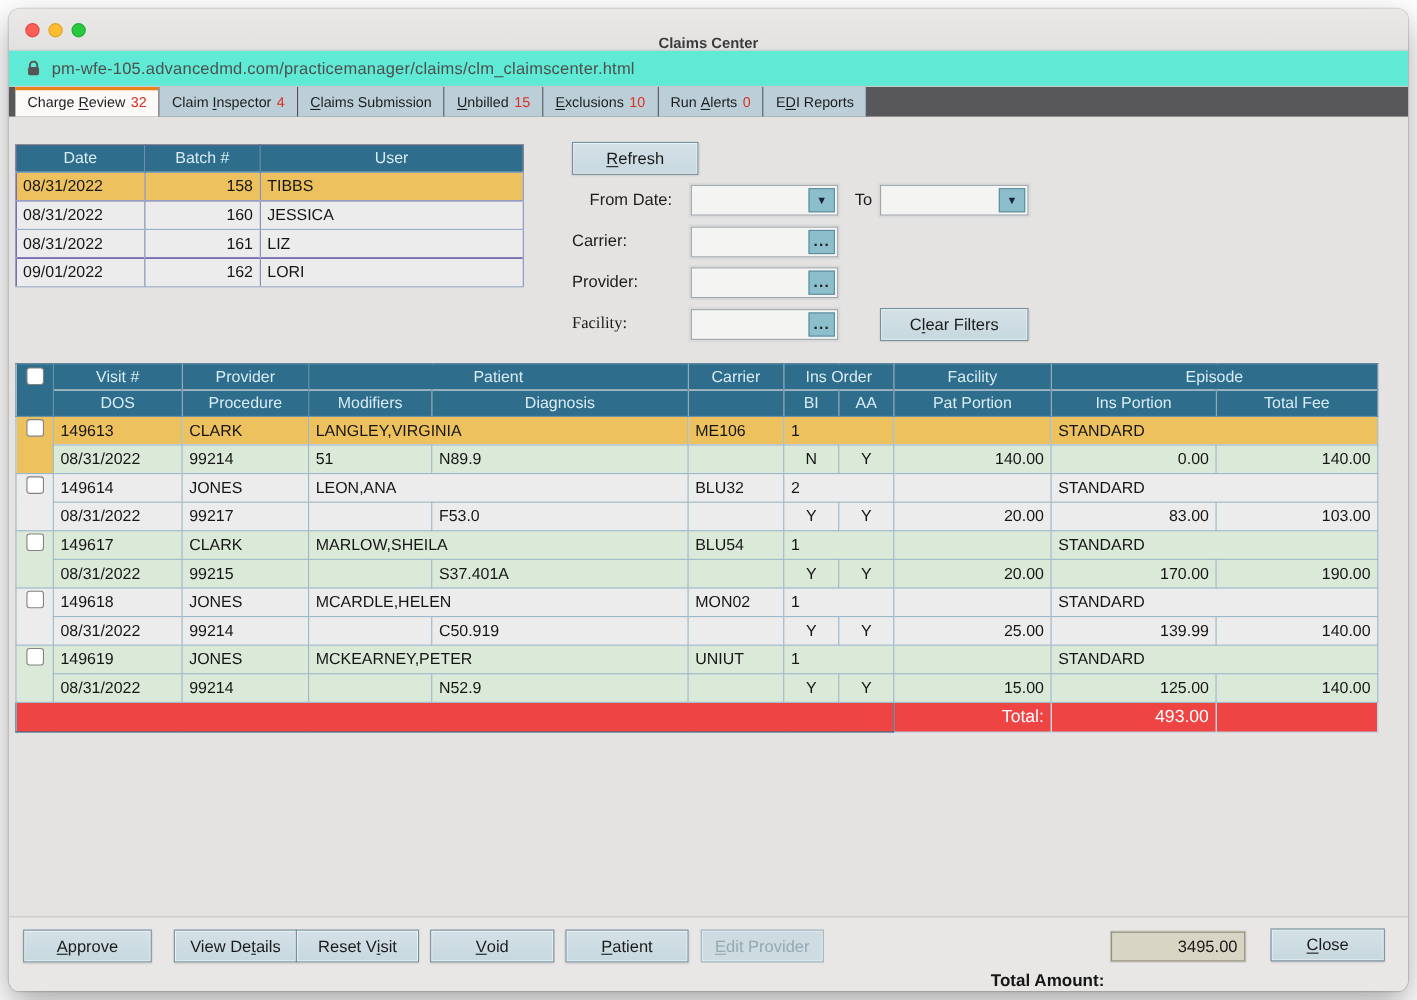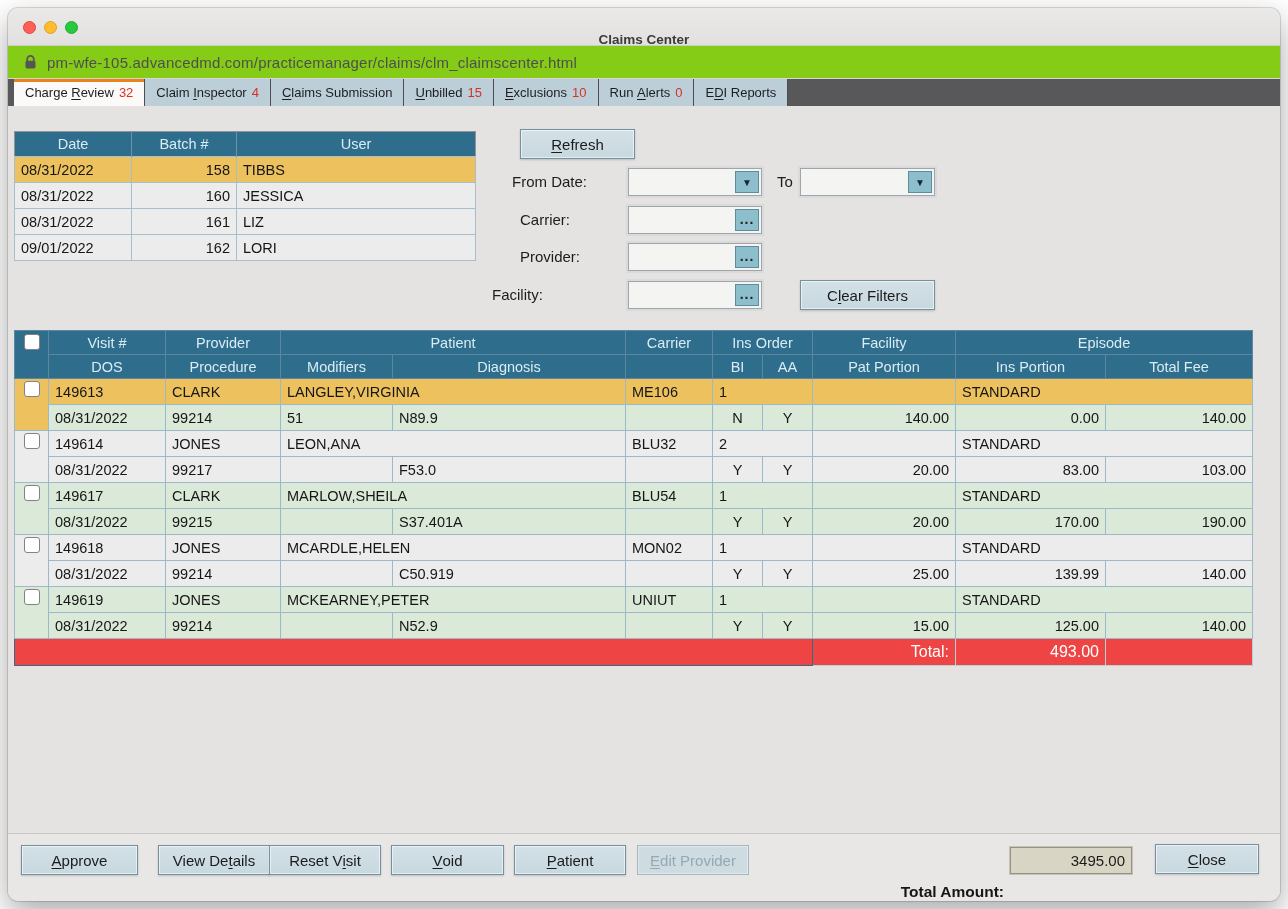--- a/index.html
+++ b/index.html
@@ -14,21 +14,21 @@
     border-bottom:1px solid #cfcdcc; }
   .traffic { position:absolute; left:15px; top:13px; display:flex; gap:8px; }
   .dot { width:13px; height:13px; border-radius:50%; }
   .dot.red { background:#ff5f57; border:1px solid #e0443e; }
   .dot.yellow { background:#febc2e; border:1px solid #dea123; }
   .dot.green { background:#28c840; border:1px solid #1dad32; }
   .win-title { position:absolute; left:0; right:0; top:12px; height:38px; display:flex;
     align-items:center; justify-content:center; font-size:13.5px; font-weight:bold; color:#3b3b3b; }
 
   
-  .urlbar { height:33px; background:#84cc16; border-bottom:1px solid #d8d6d5;
+  .urlbar { height:33px; background:#5eead4; border-bottom:1px solid #d8d6d5;
     display:flex; align-items:center; padding-left:17px; gap:11px; }
   .url-text { font-size:15px; color:#4f4f4f; letter-spacing:.2px; }
 
   
   .tabstrip { height:27px; background:#58585a; display:flex; padding-left:6px; }
   .tab { display:flex; align-items:center; padding:0 11px; height:27px;
     background:#bccfd8; border-right:1px solid #4d4d4f; font-size:13px; color:#1d1d1f;
     cursor:default; white-space:pre; }
   .tab.active { background:#fbfaf8; box-shadow:inset 0 3px 0 #e8831c; }
   .count { color:#d93025; margin-left:5px; }
@@ -161,21 +161,21 @@
     <tr>
       <td>09/01/2022</td>
       <td class="batch-num">162</td>
       <td>LORI</td>
     </tr>
   </tbody>
     </table>
 
   <div class="btn" style="left:512px; top:121px; width:115px; height:30px;"><span></span><span class="u">R</span><span>efresh</span></div>
 
-  <span class="flabel" style="left:504px; top:165px;">From Date:</span>
+  <span class="flabel" style="left:528px; top:165px;">From Date:</span>
   <div class="field" style="left:620px; top:160px; width:134px; height:28px;">
     <span class="val"></span>
     <span class="mini-btn arrow">▼</span>
   </div>
   <span class="flabel" style="left:769px; top:165px;">To</span>
   <div class="field" style="left:792px; top:160px; width:135px; height:28px;">
     <span class="val"></span>
     <span class="mini-btn arrow">▼</span>
   </div>
 
@@ -184,21 +184,21 @@
     <span class="val"></span>
     <span class="mini-btn dots">...</span>
   </div>
 
   <span class="flabel" style="left:512px; top:240px;">Provider:</span>
   <div class="field" style="left:620px; top:235px; width:134px; height:28px;">
     <span class="val"></span>
     <span class="mini-btn dots">...</span>
   </div>
 
-  <span class="flabel" style="left:484px; top:278px;">Facility:</span>
+  <span class="flabel" style="left:512px; top:278px;font-family:Liberation Serif, serif;">Facility:</span>
   <div class="field" style="left:620px; top:273px; width:134px; height:28px;">
     <span class="val"></span>
     <span class="mini-btn dots">...</span>
   </div>
   <div class="btn" style="left:792px; top:272px; width:135px; height:30px;"><span>C</span><span class="u">l</span><span>ear Filters</span></div>
 
   <table class="main-table">
     <colgroup>
       <col style="width:34px">
         <col style="width:117px">

